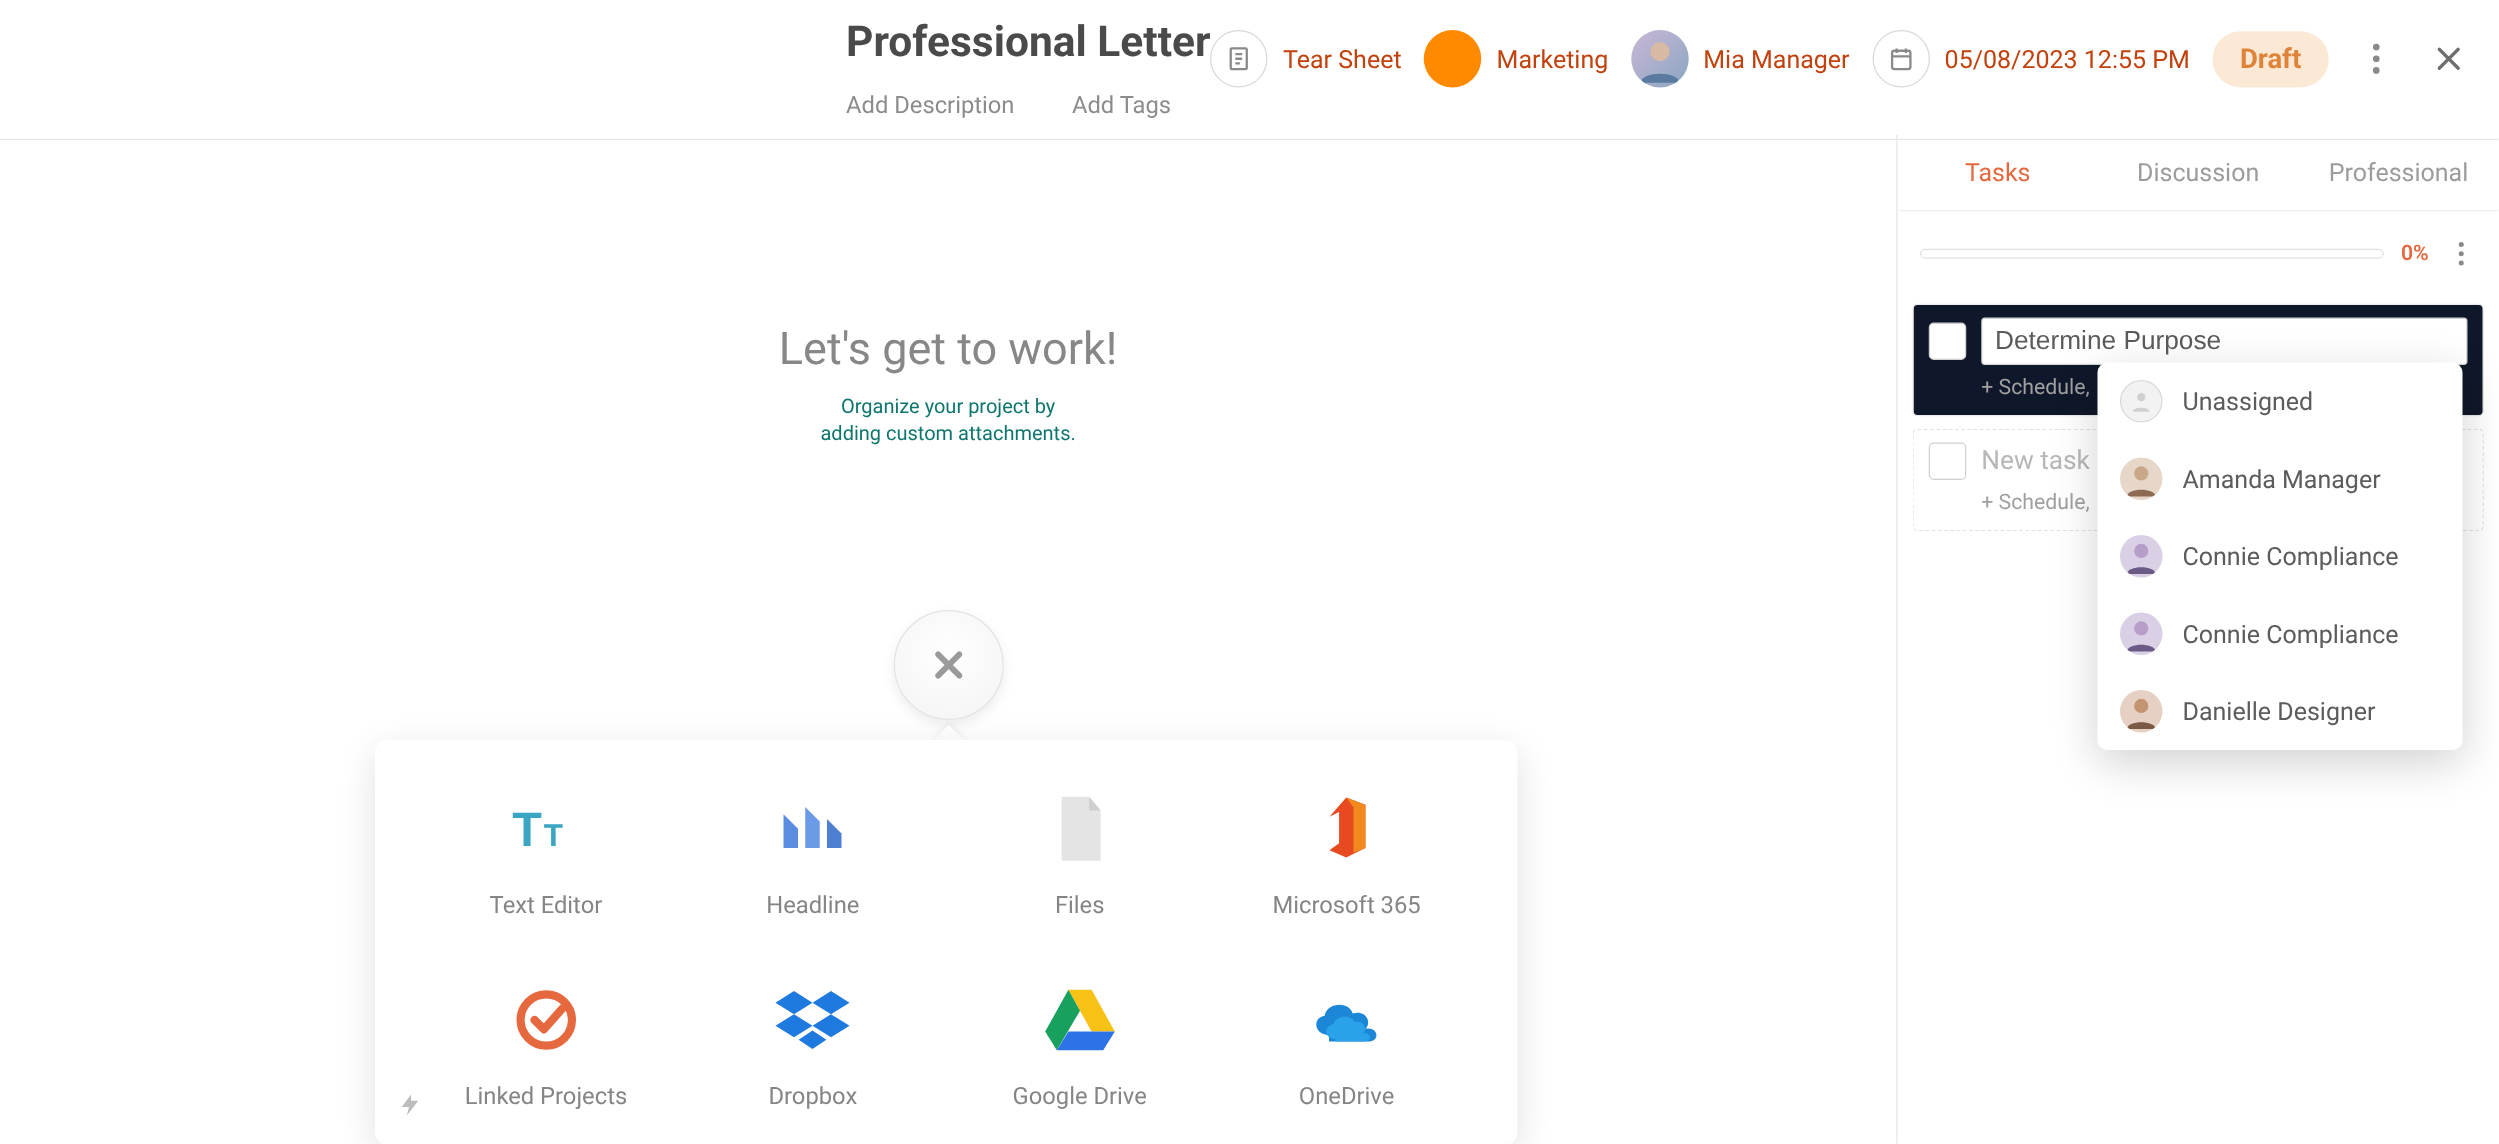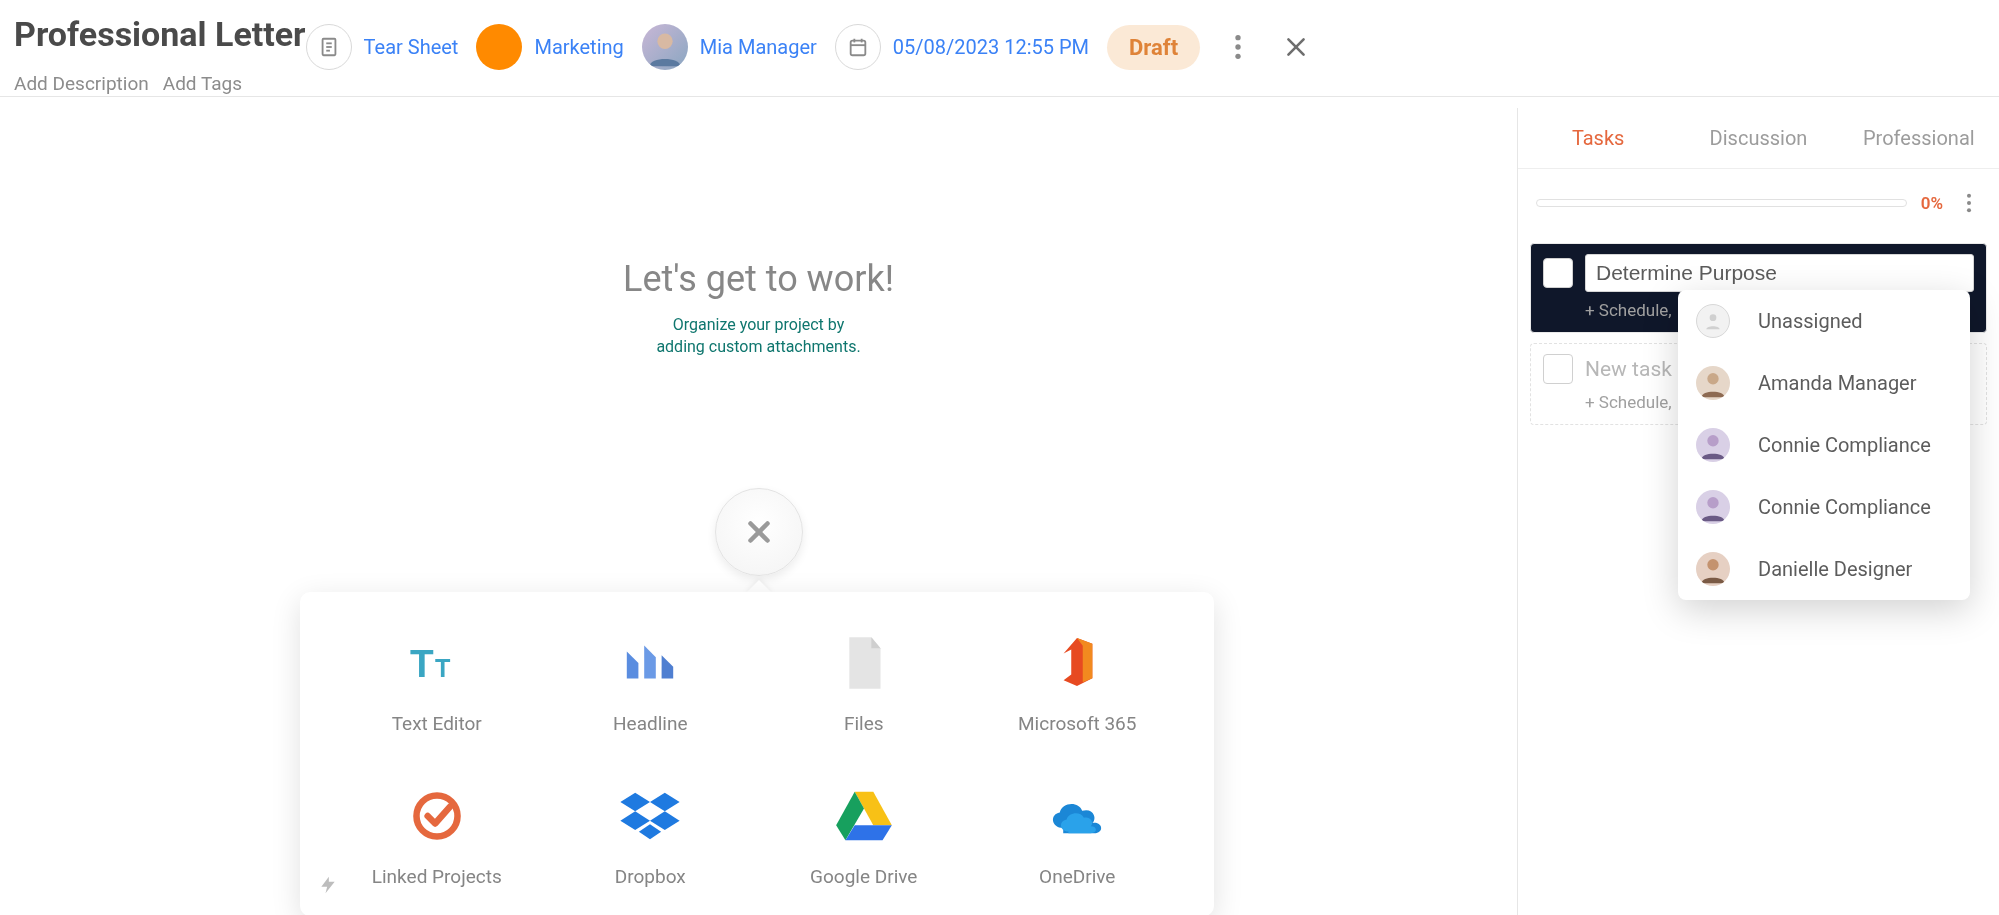--- a/index.html
+++ b/index.html
@@ -8,53 +8,53 @@
     background: #fff;
     color: #333;
     width: 1999px;
     height: 915px;
     position: relative;
     overflow: hidden;
   }
   
   .header {
     display: flex;
-    justify-content: flex-start;
+    justify-content: flex-end;
     align-items: flex-start;
-    padding: 14px 32px 10px 14px;
+    padding: 14px 20px 10px 14px;
     border-bottom: 1px solid #e6e6e6;
-    height: 97px;
+    height: 112px;
   }
   .header-left { display: flex; flex-direction: column; gap: 18px; }
   .title {
     font-size: 34px;
     font-weight: 700;
     color: #4a4a4a;
   }
-  .meta-links { display: flex; gap: 14px; }
+  .meta-links { display: flex; gap: 46px; }
   .meta-link { font-size: 19px; color: #8c8c8c; cursor: pointer; }
   .header-right {
     display: flex;
     align-items: center;
     gap: 18px;
     padding-top: 10px;
   }
   .icon-chip {
     display: flex;
     align-items: center;
     gap: 12px;
   }
   .circle-icon-btn {
     width: 46px; height: 46px;
     border: 1px solid #d9d9d9;
     border-radius: 50%;
     display: flex; align-items: center; justify-content: center;
     background: #fff;
   }
-  .chip-label { font-size: 20px; color: #3b82f6; }
+  .chip-label { font-size: 20px; color: #c2410c; }
   .avatar-orange {
     width: 46px; height: 46px; border-radius: 50%;
     background: #ff8a00;
   }
   .avatar-photo {
     width: 46px; height: 46px; border-radius: 50%;
     background: linear-gradient(135deg,#c9b7d6,#8aa6c1);
     display:flex;align-items:center;justify-content:center;
     overflow:hidden;
   }
@@ -218,21 +218,21 @@
   }
   .assign-search {
     display:flex;align-items:center;gap:10px;
     padding:14px 16px;
     border-bottom:1px solid #eee;
   }
   .assign-search input {
     border:none; outline:none; font-size:19px; color:#888; width:100%;
   }
   .assign-opt {
-    display:flex;align-items:center;gap:28px;
+    display:flex;align-items:center;gap:16px;
     padding:14px 18px;
     font-size:20px; color:#5c5c5c;
     cursor:pointer;
   }
   .mini-avatar {
     width:34px;height:34px;border-radius:50%;
     display:flex;align-items:center;justify-content:center;
     overflow:hidden;
   }
   .mini-avatar.blank { border:1px solid #d8d8d8; background:#f2f2f2; }

